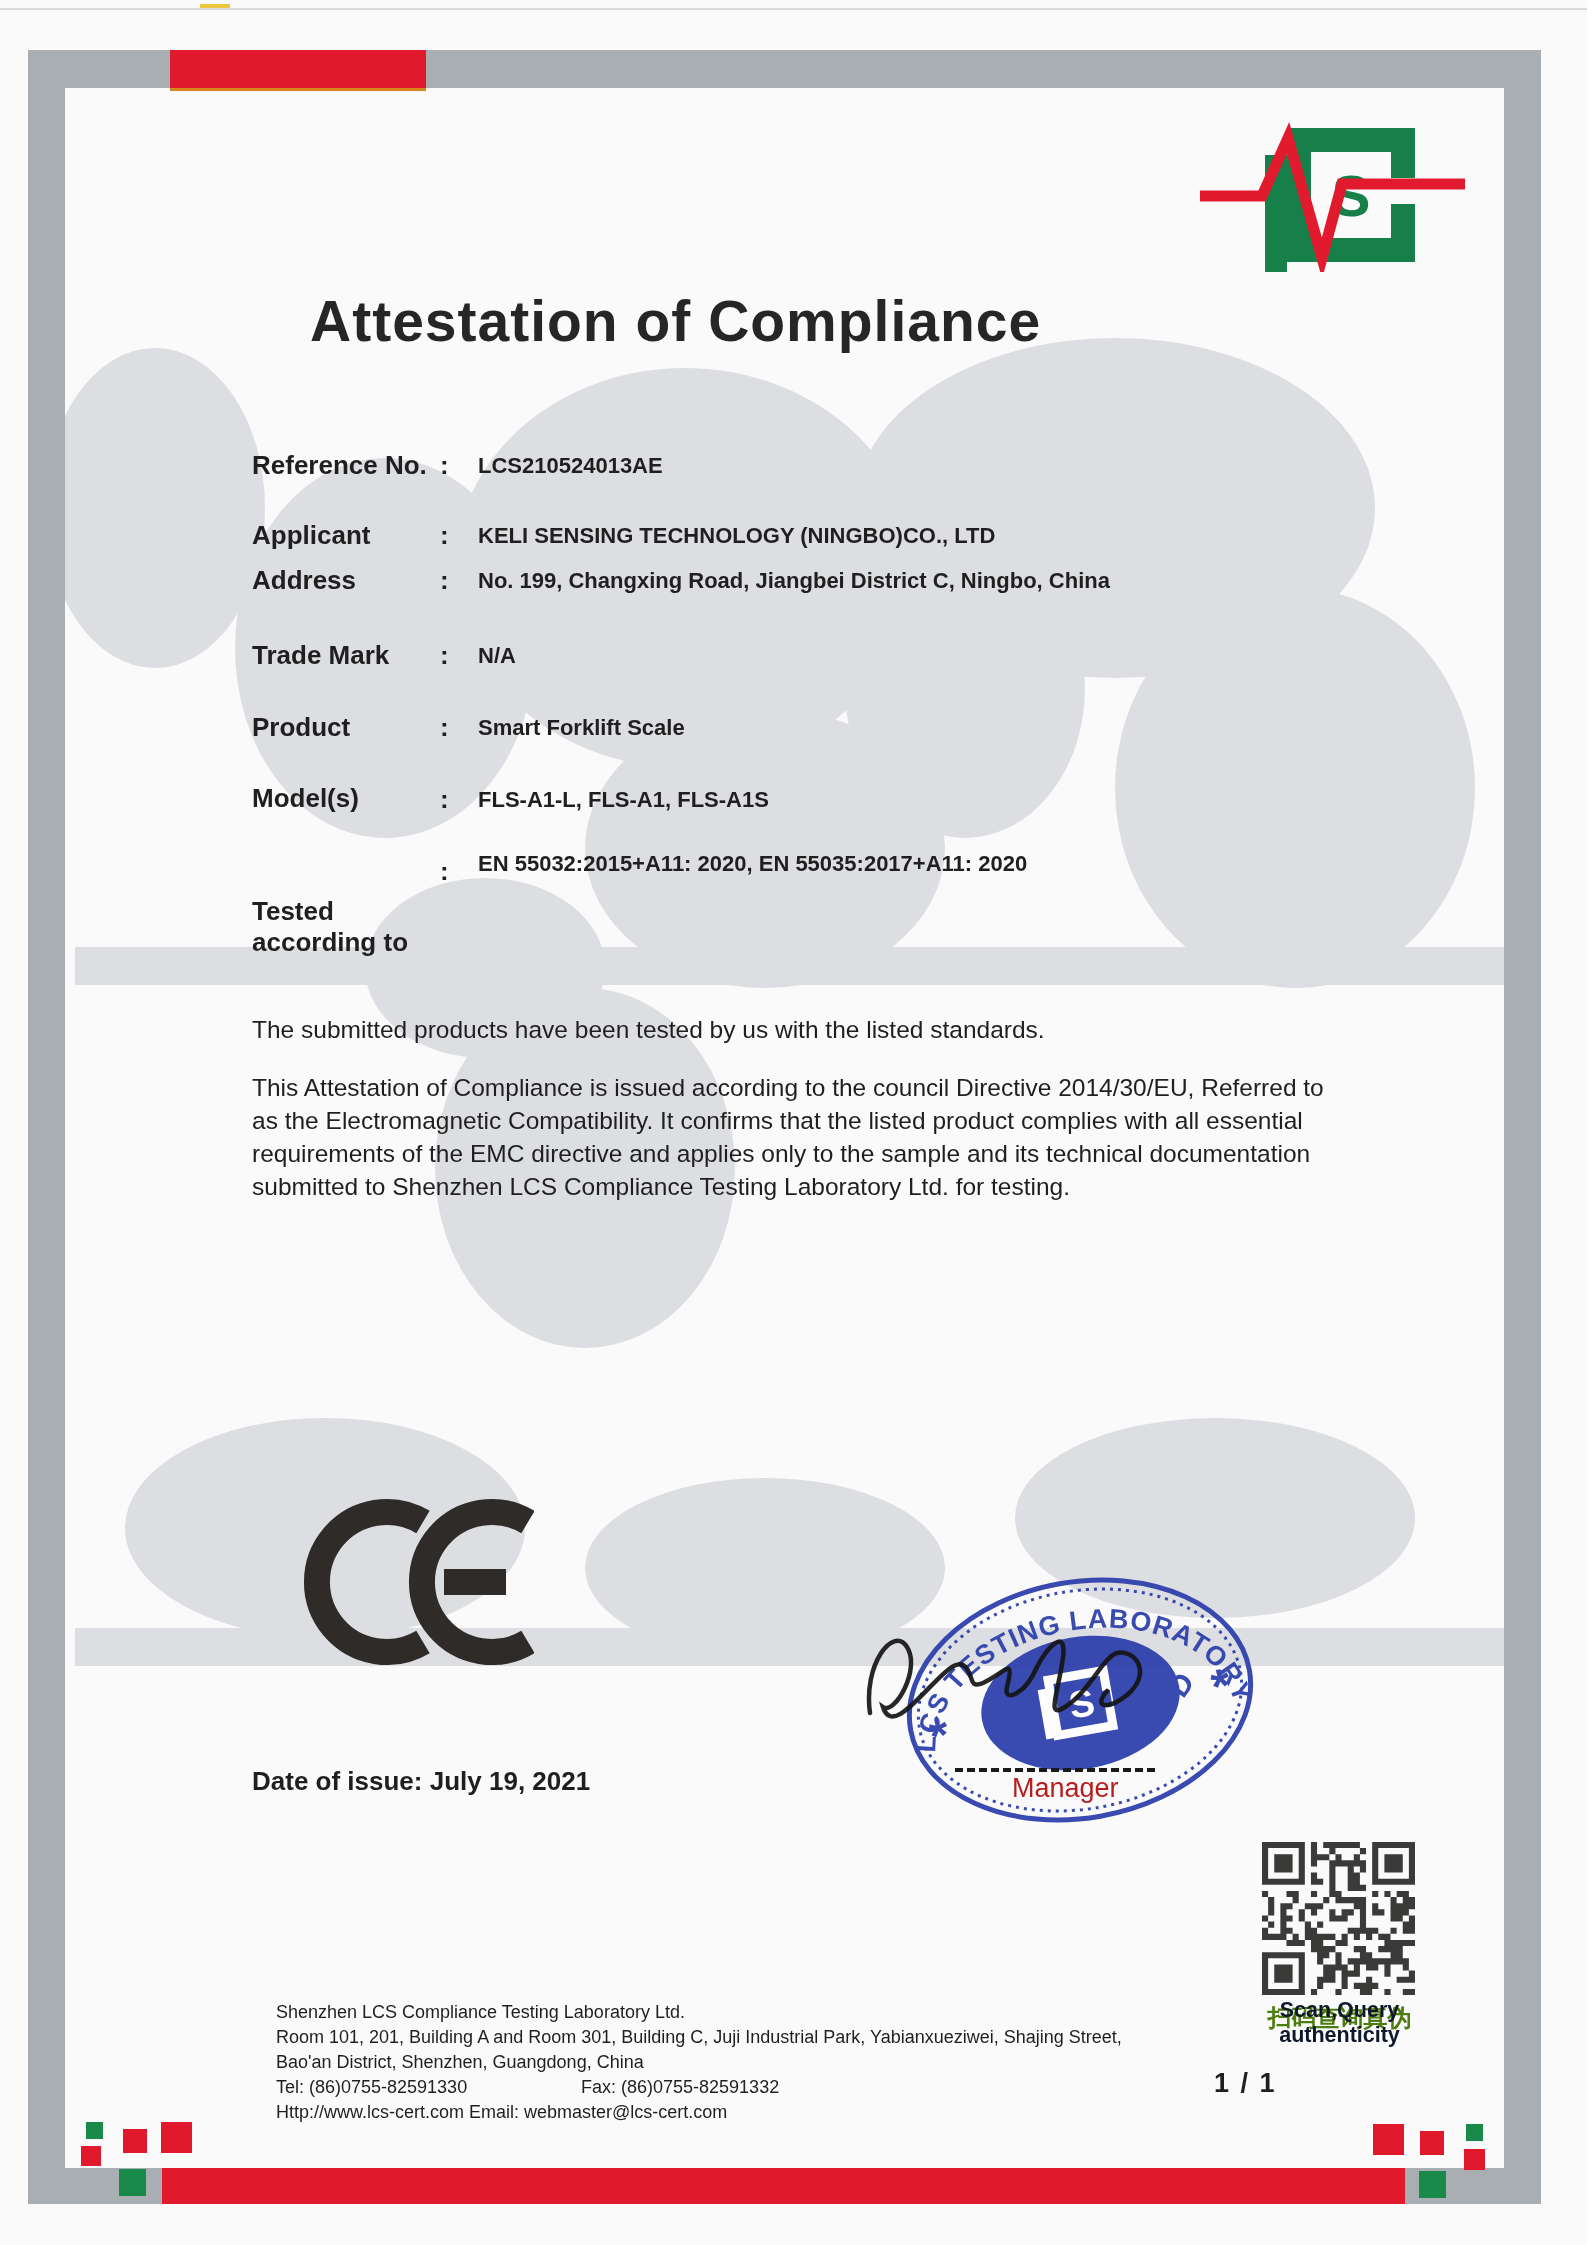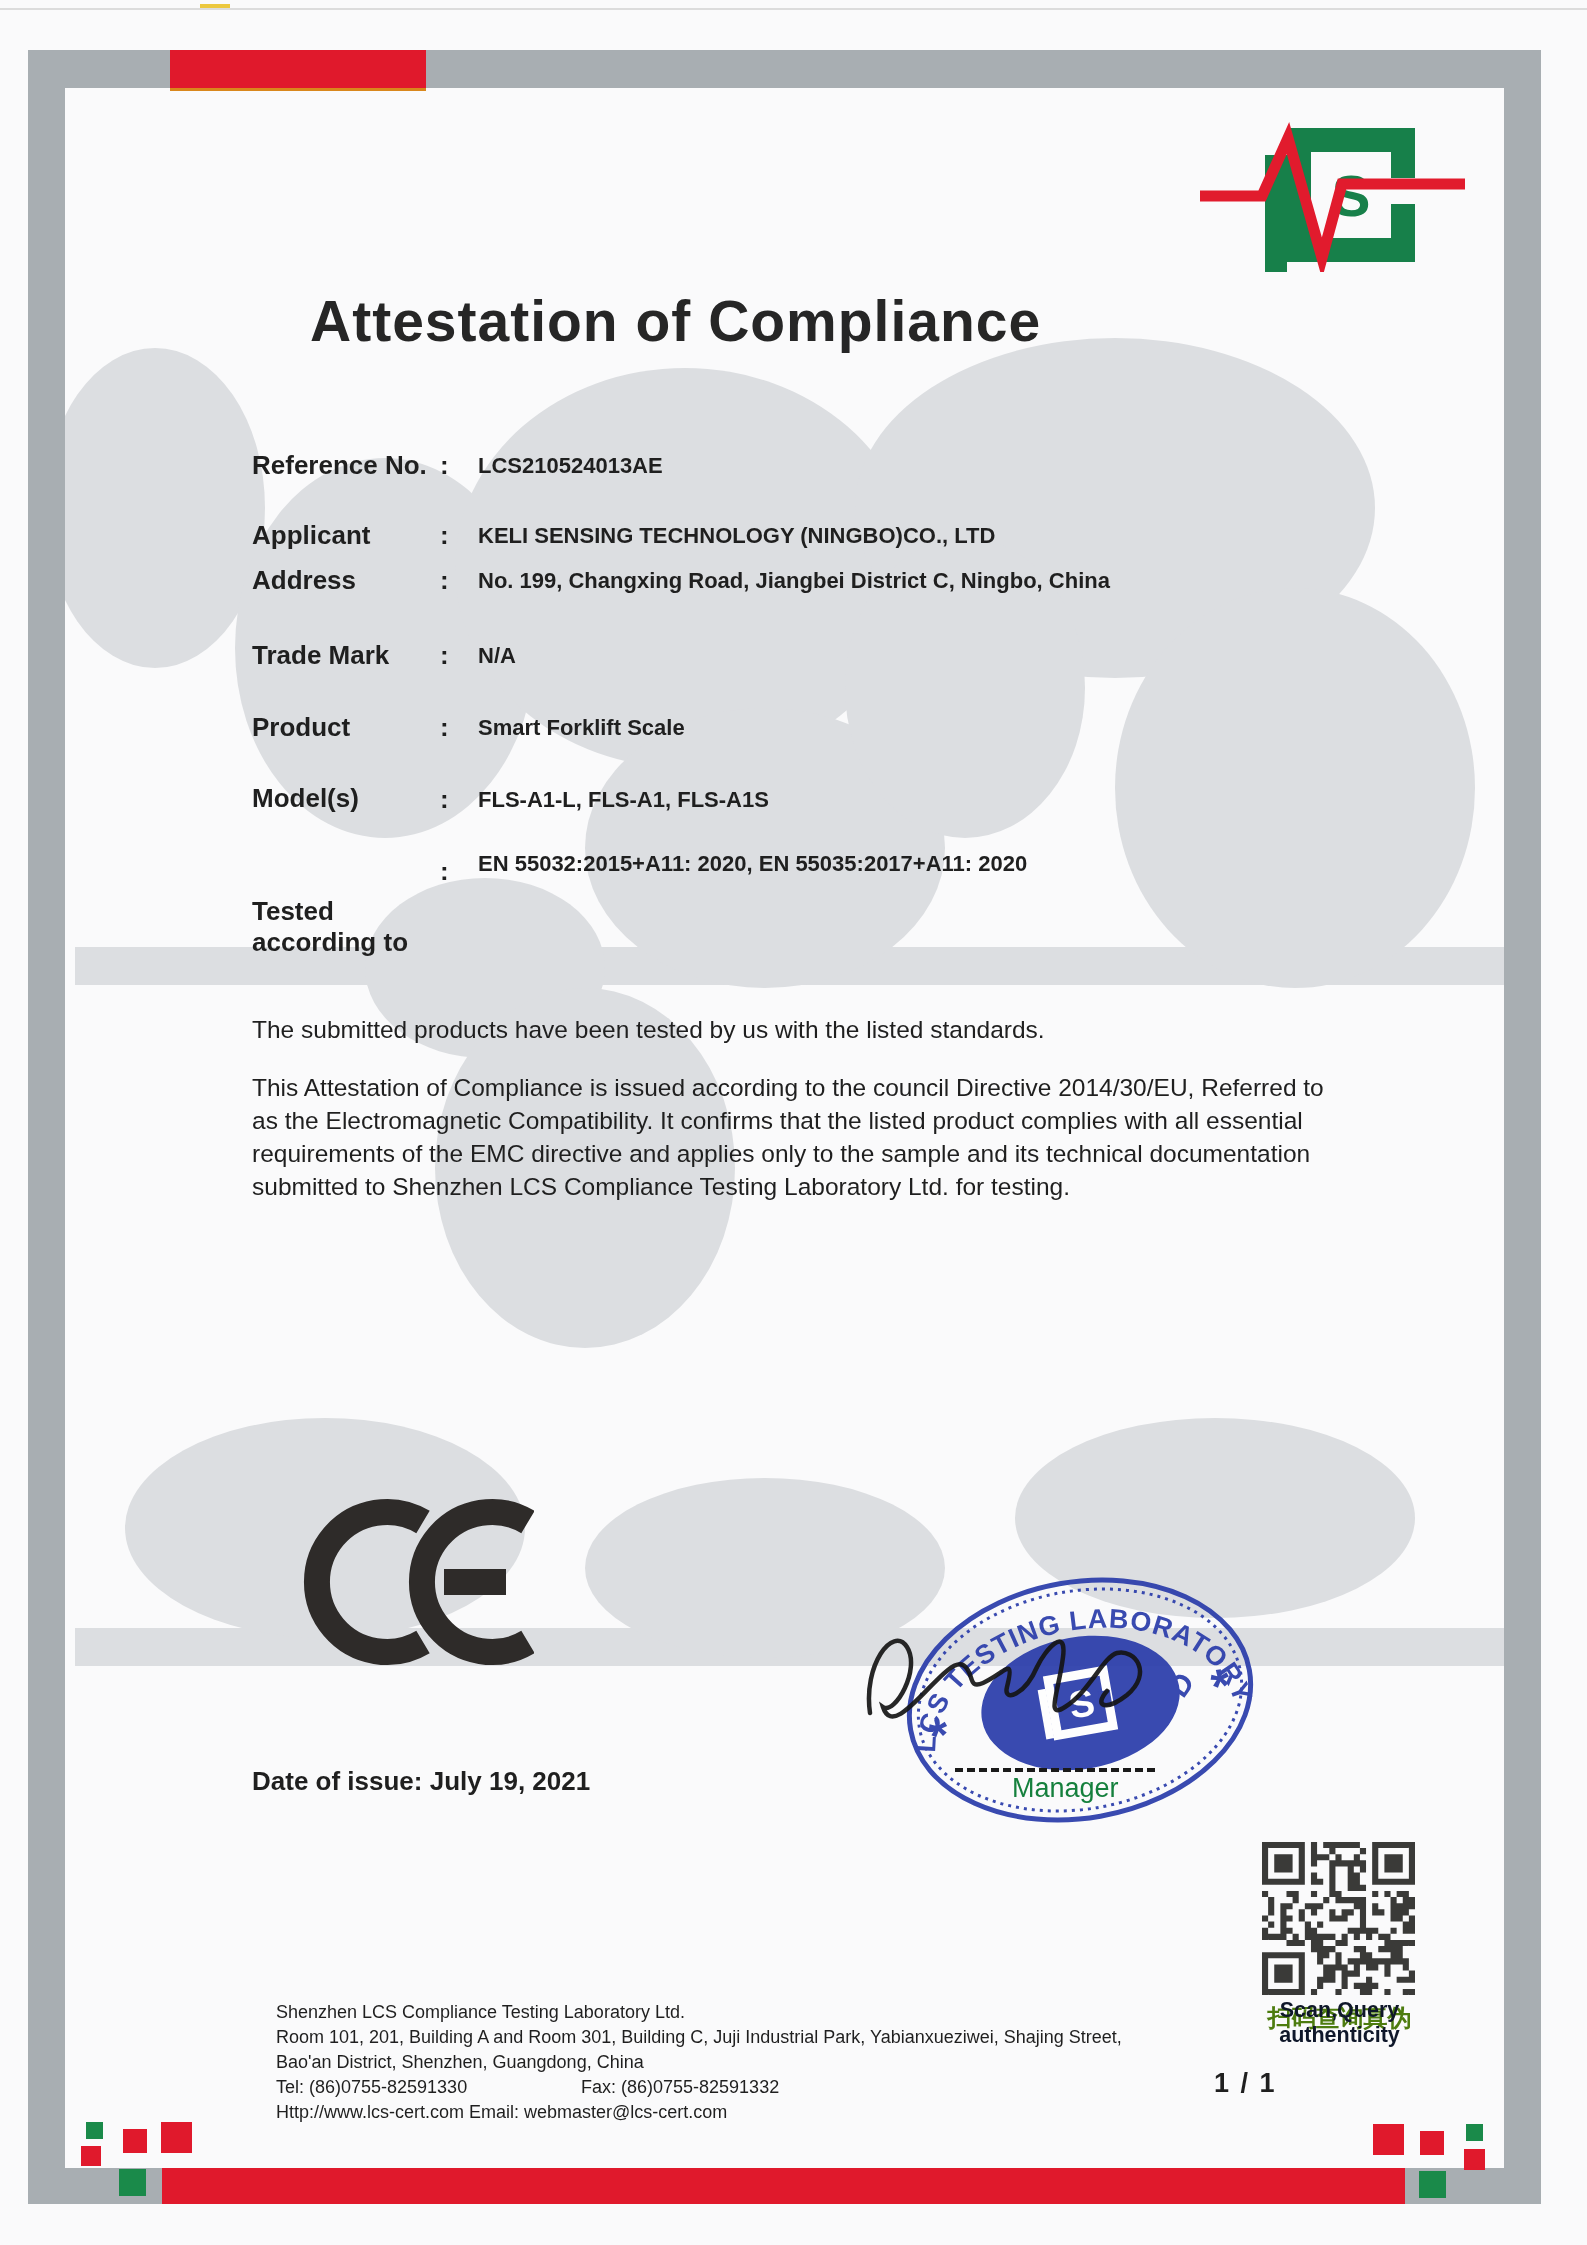--- a/index.html
+++ b/index.html
@@ -30,21 +30,21 @@
   .row-colon{position:absolute;left:440px;font-size:26px;font-weight:bold;}
   .row-value{position:absolute;left:478px;width:1000px;font-size:22px;font-weight:bold;line-height:31px;white-space:nowrap;}
   
   .para{position:absolute;left:252px;width:1078px;font-size:24.5px;line-height:33px;color:#1f1f1f;}
   
   .date-line{left:252px;top:1766px;font-size:26px;font-weight:bold;}
   
   .stamp-wrap{left:900px;top:1575px;width:360px;height:250px;transform:rotate(-10deg);opacity:.93;}
   .sig-wrap{left:855px;top:1595px;width:350px;height:200px;}
   .dotted-line{left:955px;top:1752px;width:200px;height:16px;border-bottom:4px dashed #1a1a1a;}
-  .manager{left:1012px;top:1773px;font-size:27px;color:#15803d;}
+  .manager{left:1012px;top:1773px;font-size:27px;color:#b91c1c;}
   
   .qr-box{left:1262px;top:1842px;width:153px;height:153px;}
   .qr-caption-zh{left:1242px;top:2002px;width:195px;text-align:center;font-size:24px;font-weight:bold;color:#4d7c0f;}
   .qr-caption-en{left:1222px;top:1998px;width:235px;text-align:center;font-size:21.5px;font-weight:bold;color:#0f172a;}
   
   .footer-line{position:absolute;left:276px;font-size:18px;line-height:25px;white-space:nowrap;}
   .tel-span{display:inline-block;width:300px;}
   .page-num{left:1214px;top:2068px;font-size:27px;font-weight:bold;letter-spacing:2px;}
 </style>
 </head>

